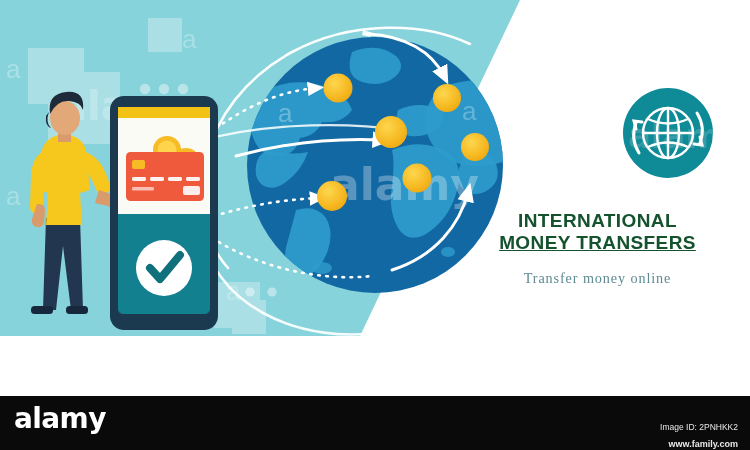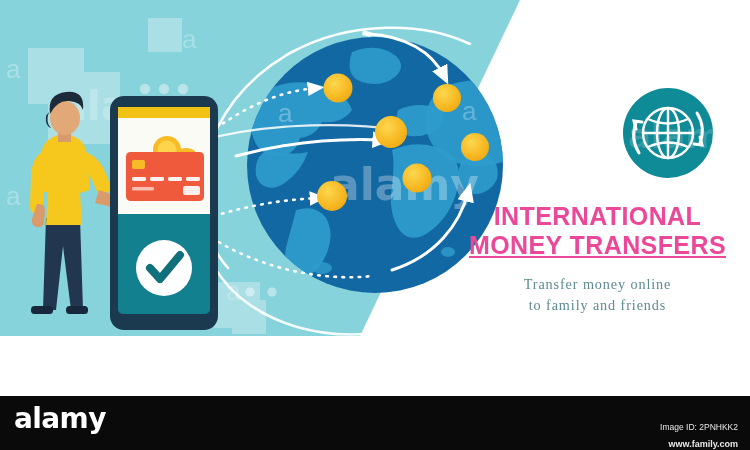--- a/index.html
+++ b/index.html
@@ -34,25 +34,25 @@
     position: absolute;
     left: 455px;
     top: 198px;
     width: 285px;
     text-align: center;
     pointer-events: none;
   }
   .headline {
     font-family: "Liberation Sans", sans-serif;
     font-weight: bold;
-    font-size: 25px;
+    font-size: 19px;
     line-height: 1.16;
     letter-spacing: 0.4px;
-    color: #ec4899;
-    margin: 4px;
+    color: #14532d;
+    margin: 12px;
     white-space: nowrap;
   }
   .headline .l2 { display:block;text-decoration:underline; }
   .subcopy {
     margin-top: 14px;
     font-family: Liberation Serif, serif;
     font-size: 14.2px;
     line-height: 1.5;
     letter-spacing: 0.9px;
     color: #5d8a93;
@@ -296,21 +296,20 @@
       </g>
     </svg>
 
     <div class="copy">
       <div class="headline">
         <span class="l1">INTERNATIONAL</span>
         <span class="l2">MONEY TRANSFERS</span>
       </div>
       <div class="subcopy">
         <span>Transfer money online</span>
-        <span>to family and friends</span>
       </div>
     </div>
   </div>
 
   <div class="footer">
     <div class="alamy-logo">alamy</div>
     <div class="meta">
       <div>Image ID: 2PNHKK2</div>
       <div class="www">www.family.com</div>
     </div>

